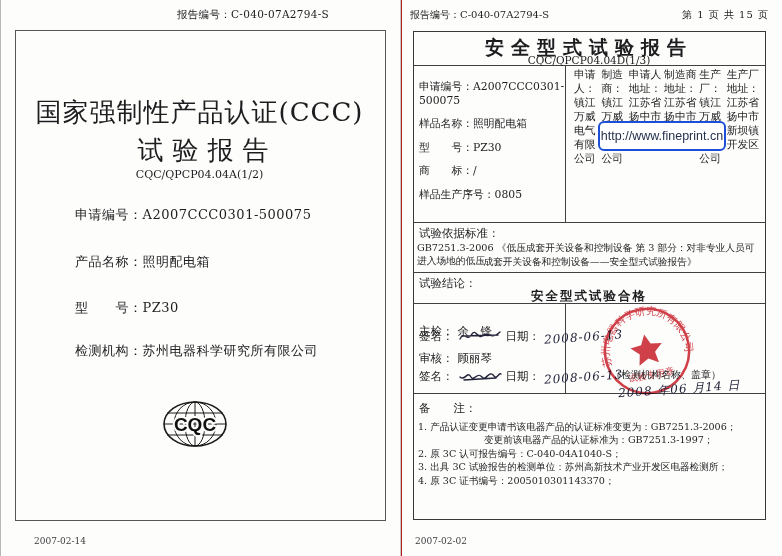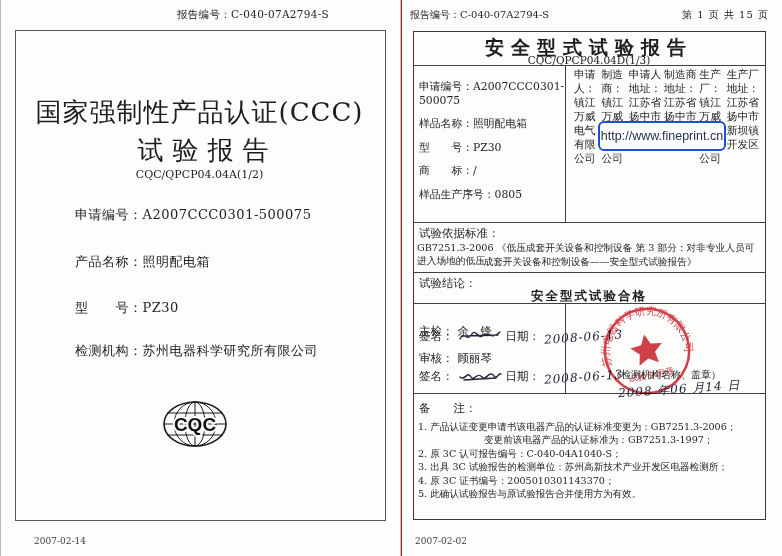--- a/index.html
+++ b/index.html
@@ -190,19 +190,18 @@
     <div class="abs r-stampcap">（检测机构名称、盖章）</div>
     <div class="abs r-stampdate hand">2008 年06 月14 日</div>
 
     <div class="abs r-noteslabel">备　　注：</div>
     <div class="abs notes">
       <div class="note">1. 产品认证变更申请书该电器产品的认证标准变更为：GB7251.3-2006；</div>
       <div class="note indent">变更前该电器产品的认证标准为：GB7251.3-1997；</div>
       <div class="note">2. 原 3C 认可报告编号：C-040-04A1040-S；</div>
       <div class="note">3. 出具 3C 试验报告的检测单位：苏州高新技术产业开发区电器检测所；</div>
       <div class="note">4. 原 3C 证书编号：2005010301143370；</div>
-      <div class="note">5. 此确认试验报告与原试验报告合并使用方为有效。</div>
     </div>
 
     <div class="abs r-footer">2007-02-02</div>
   </div>
 
 </div>
 
 </body></html>

